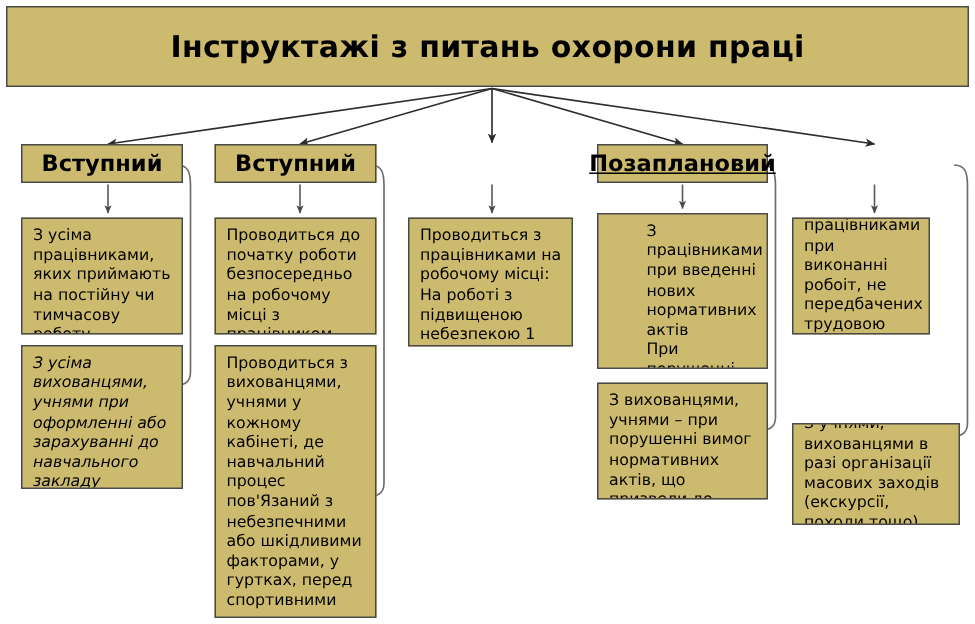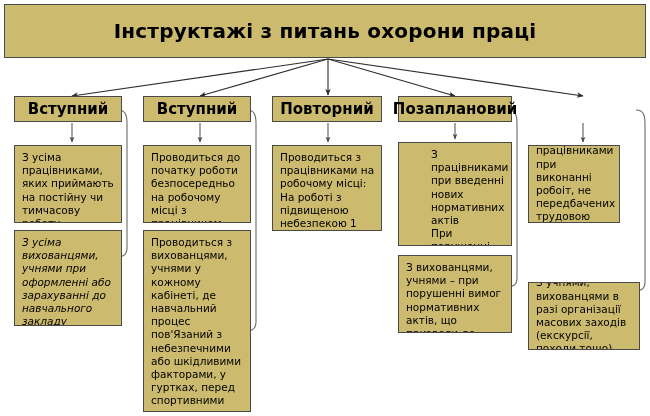--- a/index.html
+++ b/index.html
@@ -103,24 +103,21 @@
   </svg>
 
   <div class="node title-node">Інструктажі з питань охорони праці</div>
 
   <div class="node cat-node" style="left:14px; top:96px; width:108px;">
     <span>Вступний</span>
   </div>
   <div class="node cat-node" style="left:143px; top:96px; width:108px;">
     <span>Вступний</span>
   </div>
-  <div class="node cat-node" style="left:272px; top:96px; width:110px;">
-    <span>Повторний</span>
-  </div>
-  <div class="node cat-node" style="left:398px; top:96px; width:114px;">
+  <div class="node cat-node" style="left:398px; top:96px; width:114px;text-decoration:underline;">
     <span>Позаплановий</span>
   </div>
 
   <div class="node detail-node" style="left:14px; top:145px; width:108px; height:78px;">З усіма працівниками, яких приймають на постійну чи тимчасову роботу</div>
   <div class="node detail-node" style="left:14px; top:230px; width:108px; height:96px;font-style:italic;">З усіма вихованцями, учнями при оформленні або зарахуванні до навчального закладу</div>
 
   <div class="node detail-node" style="left:143px; top:145px; width:108px; height:78px;">Проводиться до початку роботи безпосередньо на робочому місці з працівником</div>
   <div class="node detail-node" style="left:143px; top:230px; width:108px; height:182px;">Проводиться з вихованцями, учнями у кожному кабінеті, де навчальний процес пов'Язаний з небезпечними або шкідливими факторами, у гуртках, перед спортивними змаганнями, при проведенні заходів за межами навчального закладу</div>
 
   <div class="node detail-node" style="left:272px; top:145px; width:110px; height:86px;">Проводиться з працівниками на робочому місці:

